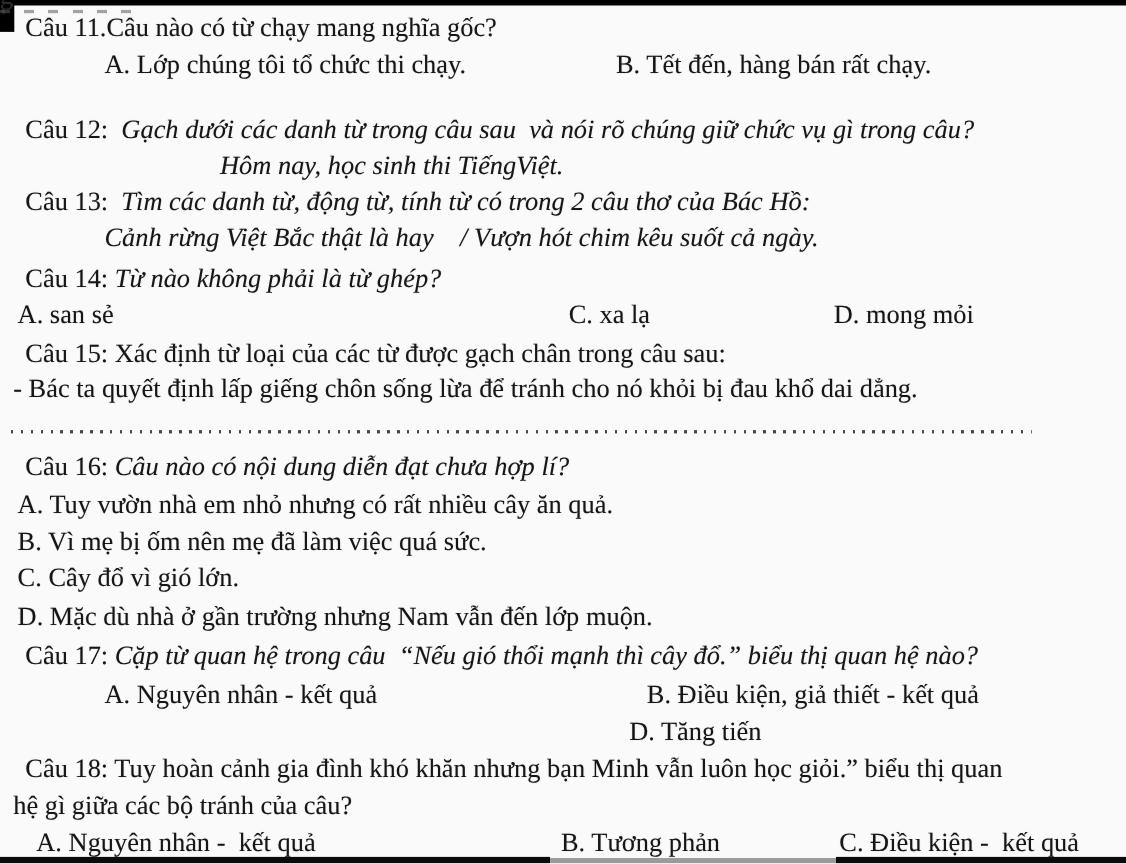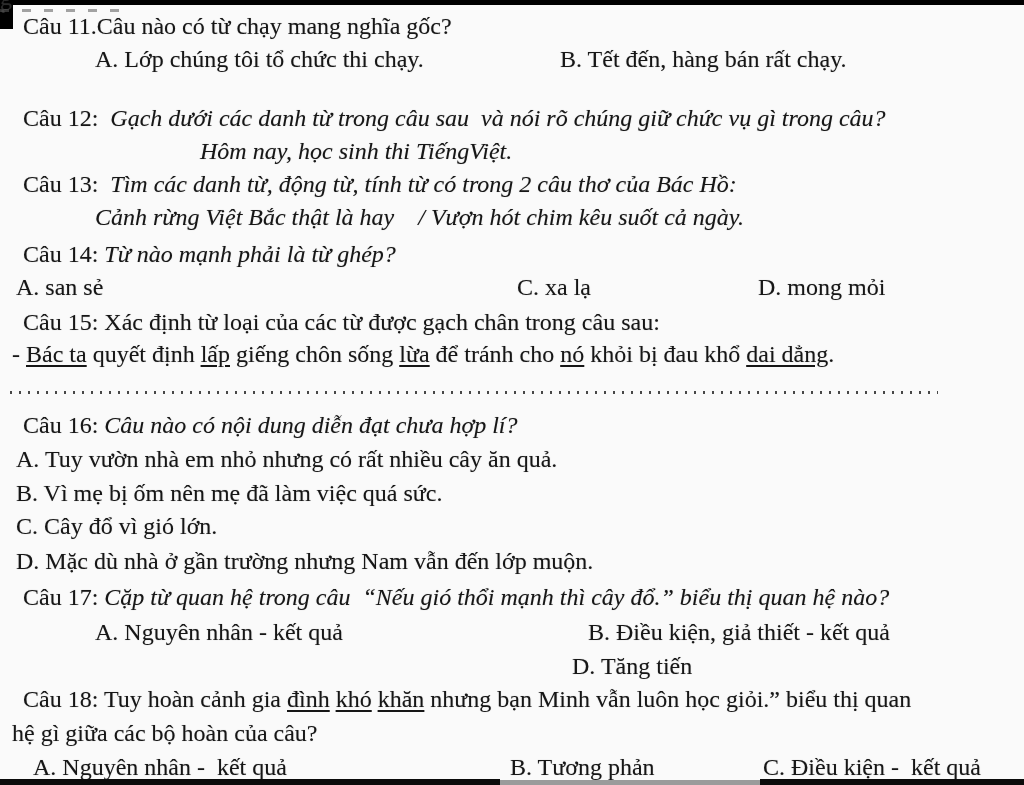--- a/index.html
+++ b/index.html
@@ -7,21 +7,21 @@
     position:relative;width:1024px;height:785px;overflow:hidden;
     background:#fafafa;color:#161616;
     font-family:"Liberation Serif","DejaVu Serif",serif;
     font-size:24px;
   }
   .line{position:absolute;line-height:33px;white-space:pre;text-shadow:0 0 1px rgba(60,60,60,.38);}
   .row{position:absolute;left:0;right:0;height:33px;line-height:33px;text-shadow:0 0 1px rgba(60,60,60,.38);}
   .opt{position:absolute;top:0;white-space:pre;}
   .t{white-space:pre;margin-top:35px;}
   .it{font-style:italic;}
-  .u{text-decoration:underline;text-underline-offset:3px;text-decoration-thickness:1.5px;}
+  .u{text-underline-offset:3px;text-decoration-thickness:1.5px;}
   
   .bar-top{position:absolute;top:0;left:0;width:1024px;height:5px;background:#000;}
   .notch-tl{position:absolute;top:0;left:0;width:13px;height:29px;background:#000;}
   .frag-strip{position:absolute;top:0;left:0;right:0;height:13px;overflow:hidden;}
   .frag{position:absolute;color:#2b2b2b;text-shadow:0 0 1px rgba(60,60,60,.4);}
   .frag-g{left:700;top:-16px;}
   .frag-comma{left:563;top:-9px;}
   .frag-smudge{position:absolute;left:330;top:9px;width:130px;height:3px;
     background:repeating-linear-gradient(90deg,rgba(90,90,90,.55) 0 9px,transparent 9px 22px);}
   .dotted{position:absolute;top:391px;left:10px;width:928px;height:3px;
@@ -48,21 +48,21 @@
       <span class="opt" style="left:95px">A. Lớp chúng tôi tổ chức thi chạy.</span>
       <span class="opt" style="left:560px">B. Tết đến, hàng bán rất chạy.</span>
     </div>
 
   <div class="line" style="top:102px;left:23px"><span class="t">Câu 12:</span><span class="t it">  Gạch dưới các danh từ trong câu sau  và nói rõ chúng giữ chức vụ gì trong câu?</span></div>
   <div class="line it" style="top:135px;left:200px">Hôm nay, học sinh thi TiếngViệt.</div>
 
   <div class="line" style="top:168px;left:23px"><span class="t">Câu 13:</span><span class="t it">  Tìm các danh từ, động từ, tính từ có trong 2 câu thơ của Bác Hồ:</span></div>
   <div class="line it" style="top:201px;left:95px">Cảnh rừng Việt Bắc thật là hay    / Vượn hót chim kêu suốt cả ngày.</div>
 
-  <div class="line" style="top:238px;left:23px"><span class="t">Câu 14:</span><span class="t it"> Từ nào mạnh phải là từ ghép?</span></div>
+  <div class="line" style="top:238px;left:23px"><span class="t">Câu 14:</span><span class="t it"> Từ nào không phải là từ ghép?</span></div>
   <div class="row" style="top:271px">
       <span class="opt" style="left:16px">A. san sẻ</span>
       <span class="opt" style="left:517px">C. xa lạ</span>
       <span class="opt" style="left:758px">D. mong mỏi</span>
     </div>
 
   <div class="line" style="top:306px;left:23px">Câu 15: Xác định từ loại của các từ được gạch chân trong câu sau:</div>
   <div class="line" style="top:338px;left:12px"><span class="t">- </span><span class="t u">Bác ta</span><span class="t"> quyết định </span><span class="t u">lấp</span><span class="t"> giếng chôn sống </span><span class="t u">lừa</span><span class="t"> để tránh cho </span><span class="t u">nó</span><span class="t"> khỏi bị đau khổ </span><span class="t u">dai dẳng</span><span class="t">.</span></div>
 
   <div class="dotted"></div>
@@ -76,21 +76,21 @@
   <div class="line" style="top:581px;left:23px"><span class="t">Câu 17:</span><span class="t it"> Cặp từ quan hệ trong câu  “Nếu gió thổi mạnh thì cây đổ.” biểu thị quan hệ nào?</span></div>
   <div class="row" style="top:616px">
       <span class="opt" style="left:95px">A. Nguyên nhân - kết quả</span>
       <span class="opt" style="left:588px">B. Điều kiện, giả thiết - kết quả</span>
     </div>
   <div class="row" style="top:650px">
       <span class="opt" style="left:572px">D. Tăng tiến</span>
     </div>
 
   <div class="line" style="top:683px;left:23px"><span class="t">Câu 18: Tuy hoàn cảnh gia </span><span class="t u">đình</span><span class="t"> </span><span class="t u">khó</span><span class="t"> </span><span class="t u">khăn</span><span class="t"> nhưng bạn Minh vẫn luôn học giỏi.” biểu thị quan</span></div>
-  <div class="line" style="top:717px;left:12px">hệ gì giữa các bộ hoàn của câu?</div>
+  <div class="line" style="top:717px;left:12px">hệ gì giữa các bộ tránh của câu?</div>
   <div class="row" style="top:751px">
       <span class="opt" style="left:33px">A. Nguyên nhân -  kết quả</span>
       <span class="opt" style="left:510px">B. Tương phản</span>
       <span class="opt" style="left:763px">C. Điều kiện -  kết quả</span>
     </div>
 
   <div class="bar-b1"></div>
   <div class="bar-b2"></div>
   <div class="bar-b3"></div>
 

